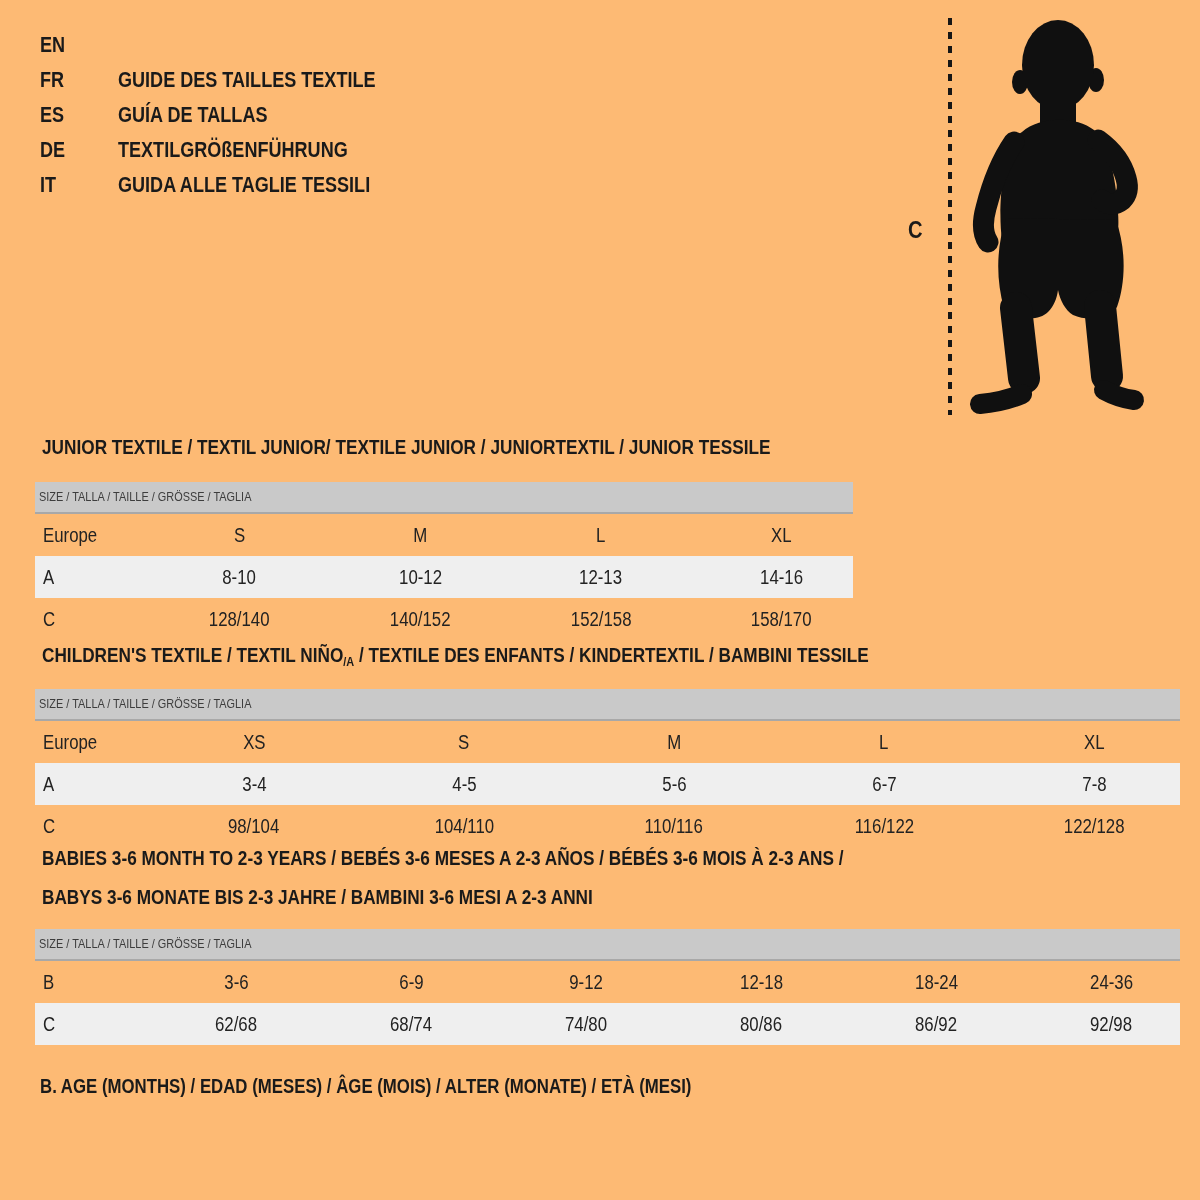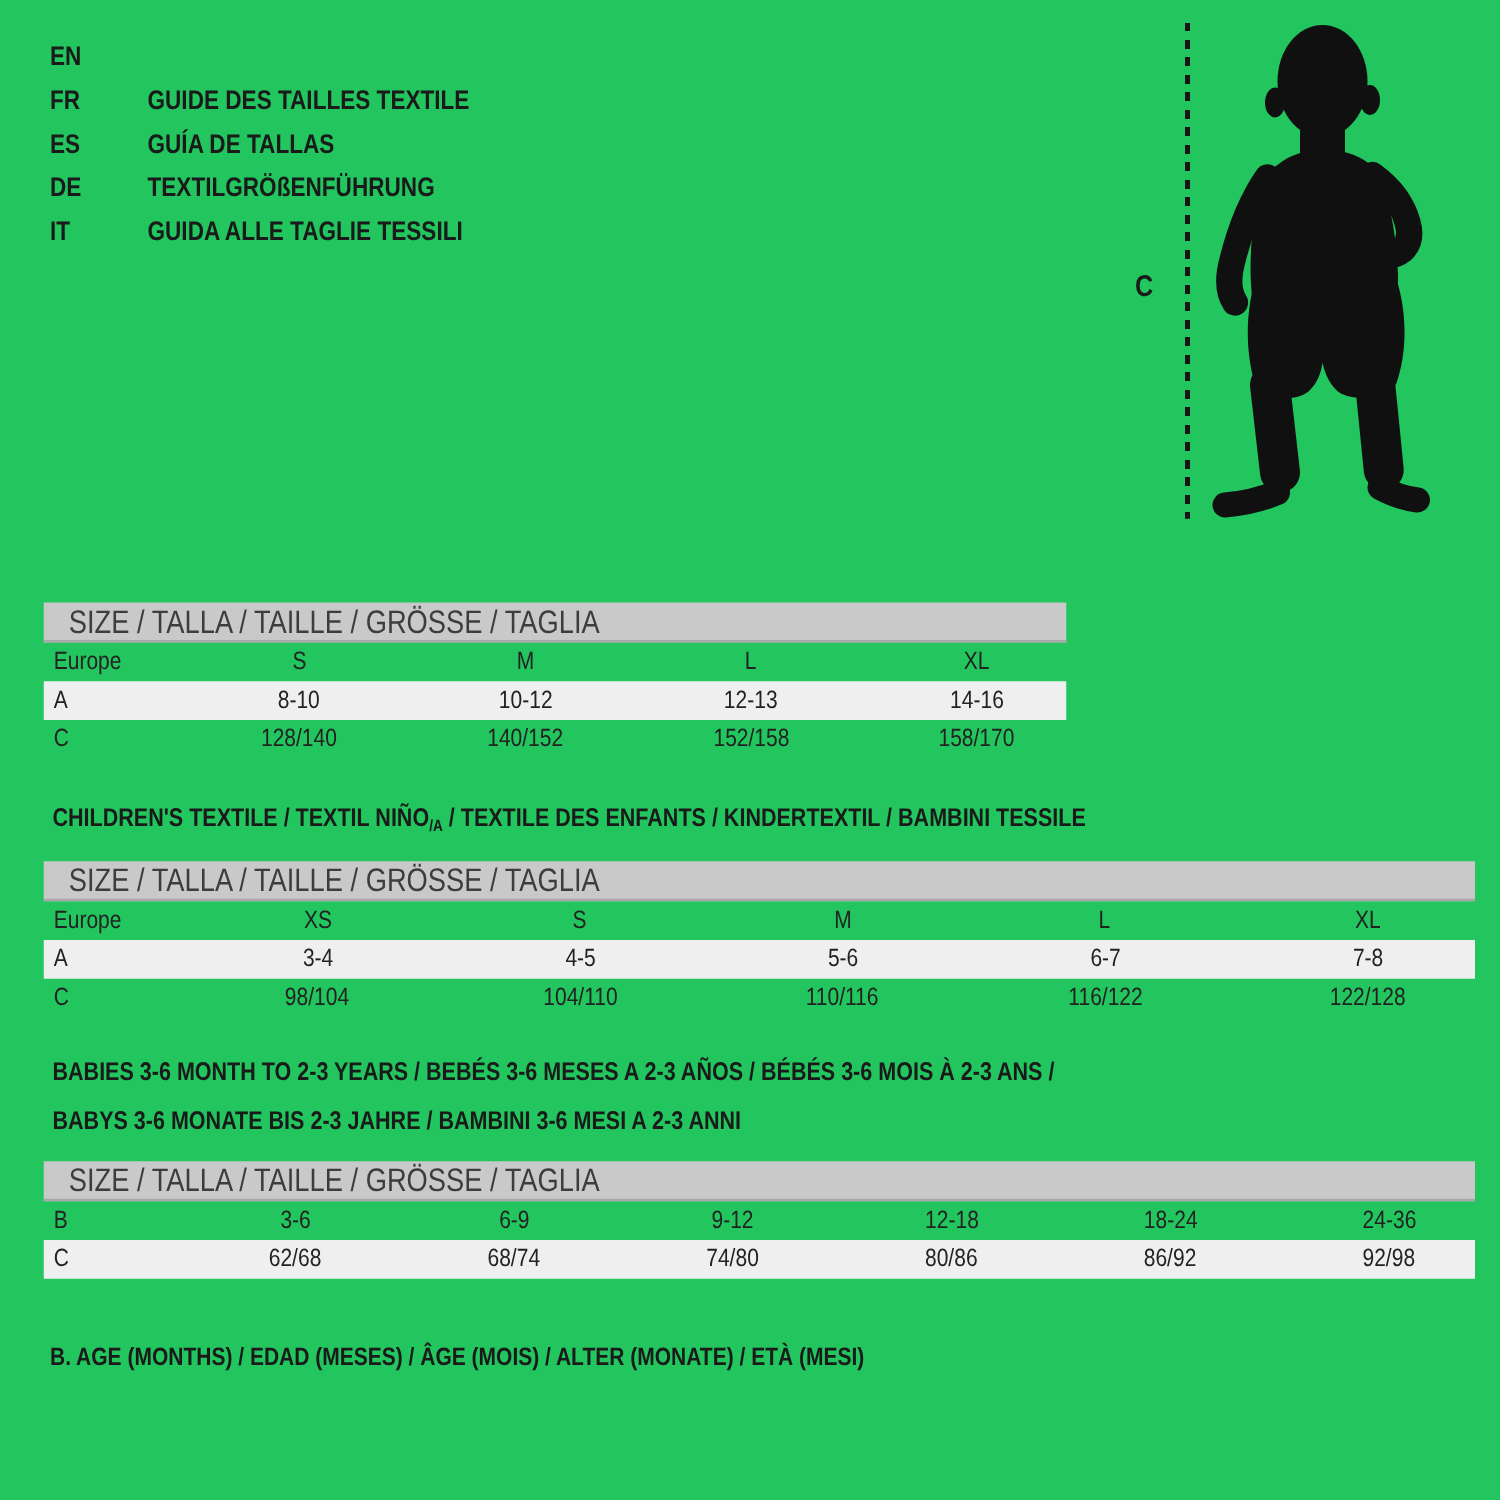--- a/index.html
+++ b/index.html
@@ -1,16 +1,16 @@
 <!DOCTYPE html>
 <html><head>
 <meta charset="utf-8">
 <style>
   html,body{margin:0;padding:0;background:#fff;}
-  .page{position:relative;width:1200px;height:1200px;background:#22c55e;overflow:hidden;
+  .page{position:relative;width:1200px;height:1200px;background:#fdba74;overflow:hidden;
         font-family:"Liberation Sans","DejaVu Sans",sans-serif;color:#1a1a1a;}
 
   
   .cl,.cx{display:inline-block;transform:scaleX(.84);white-space:nowrap;}
   .cl{transform-origin:0 50%;}
   .cx{transform-origin:50% 50%;}
 
   
   .lang-block{position:absolute;left:40px;top:28px;}
   .lang-row{display:grid;grid-template-columns:78px auto;height:35px;align-items:center;
@@ -28,22 +28,22 @@
   .t-children{top:643px;}
   .t-babies{top:838px;line-height:39px;}
   .suba{font-size:13px;vertical-align:-4px;letter-spacing:0;}
 
   
   .table{position:absolute;left:35px;}
   .junior-table{top:482px;width:818px;}
   .children-table{top:689px;width:1145px;}
   .babies-table{top:929px;width:1145px;}
   .band{height:30px;line-height:30px;background:#c9c9c9;border-bottom:2px solid #a8a8a8;
-        padding-left:20px;font-size:26px;color:#3d3d3d;}
-  .trow{display:grid;height:31px;align-items:center;font-size:20px;color:#222;gap:38px;}
+        padding-left:4px;font-size:13px;color:#3d3d3d;}
+  .trow{display:grid;height:42px;align-items:center;font-size:20px;color:#222;gap:38px;}
   .g4{grid-template-columns:95px repeat(4,1fr);}
   .g5{grid-template-columns:95px repeat(5,1fr);}
   .g6{grid-template-columns:95px repeat(6,1fr);}
   .alt{background:#efefef;}
   .cell{text-align:center;}
   .lblc{text-align:left;padding-left:8px;}
 
   
   .legend{position:absolute;left:40px;top:1070px;}
   .legend-line{height:33px;line-height:33px;font-weight:700;font-size:20px;}
@@ -89,20 +89,23 @@
     <g fill="none" stroke="#101010" stroke-linecap="round">
       <path d="M 146 124 Q 168 140 174 162 Q 178 176 170 184 Q 160 192 150 184" stroke-width="21"></path>
       <path d="M 62 126 Q 44 152 34 192 Q 28 214 36 226" stroke-width="21"></path>
       <path d="M 64 292 L 72 362" stroke-width="32"></path>
       <path d="M 148 290 L 155 360" stroke-width="32"></path>
       <path d="M 70 378 C 56 384 40 387 28 388" stroke-width="20"></path>
       <path d="M 152 374 C 163 380 174 383 182 384" stroke-width="20"></path>
     </g>
   </svg>
 
+  <div class="sec-title t-junior">
+    <span class="cl">JUNIOR TEXTILE / TEXTIL JUNIOR/ TEXTILE JUNIOR / JUNIORTEXTIL / JUNIOR TESSILE</span>
+  </div>
   <div class="table junior-table">
     <div class="band">
       <span class="cl">SIZE / TALLA / TAILLE / GRÖSSE / TAGLIA</span>
     </div>
     <div class="trow g4">
       <span class="cell lblc"><span class="cl">Europe</span></span>
       <span class="cell"><span class="cx">S</span></span>
       <span class="cell"><span class="cx">M</span></span>
       <span class="cell"><span class="cx">L</span></span>
       <span class="cell"><span class="cx">XL</span></span>

